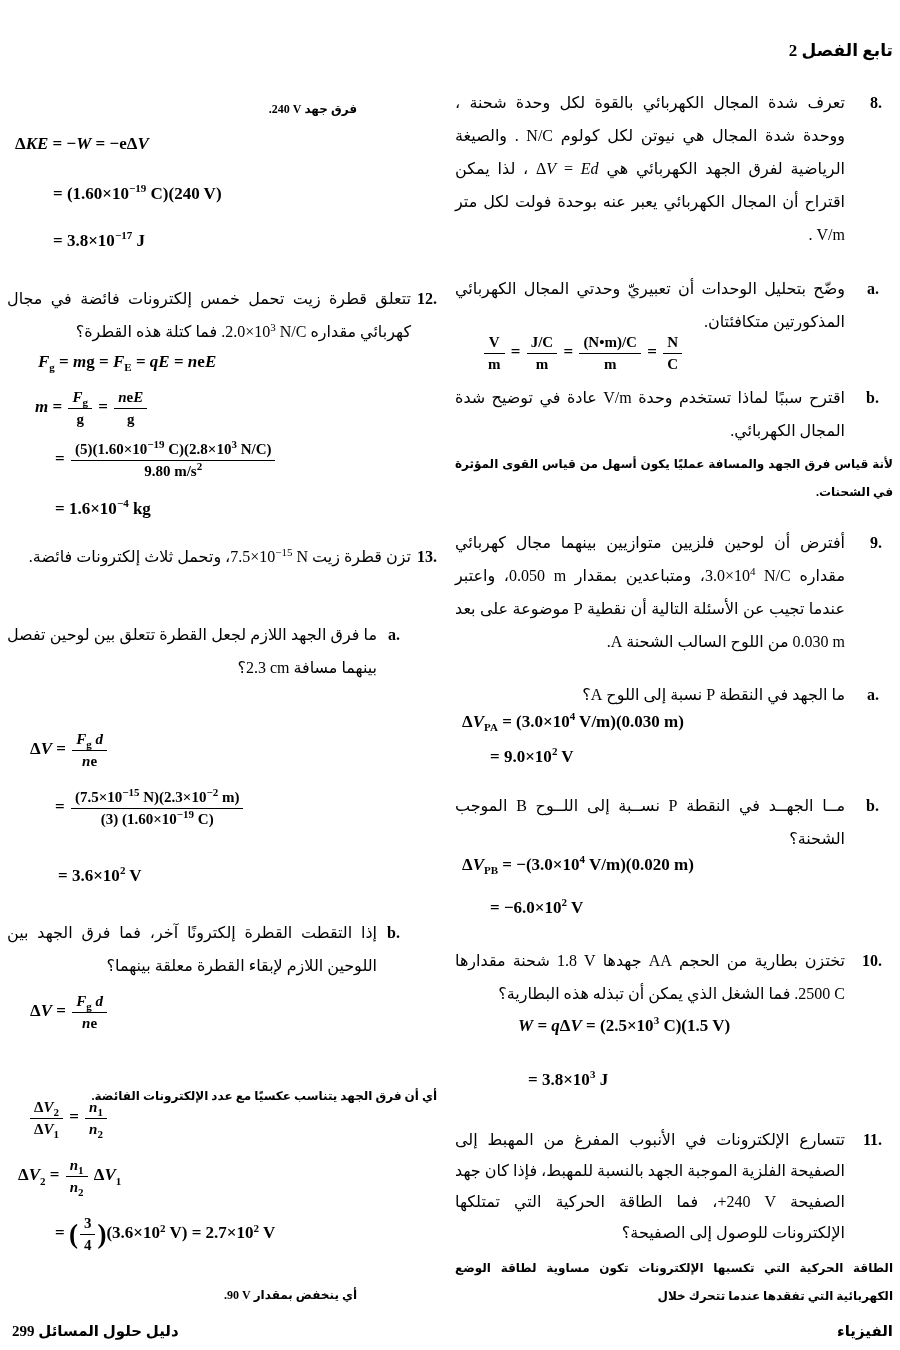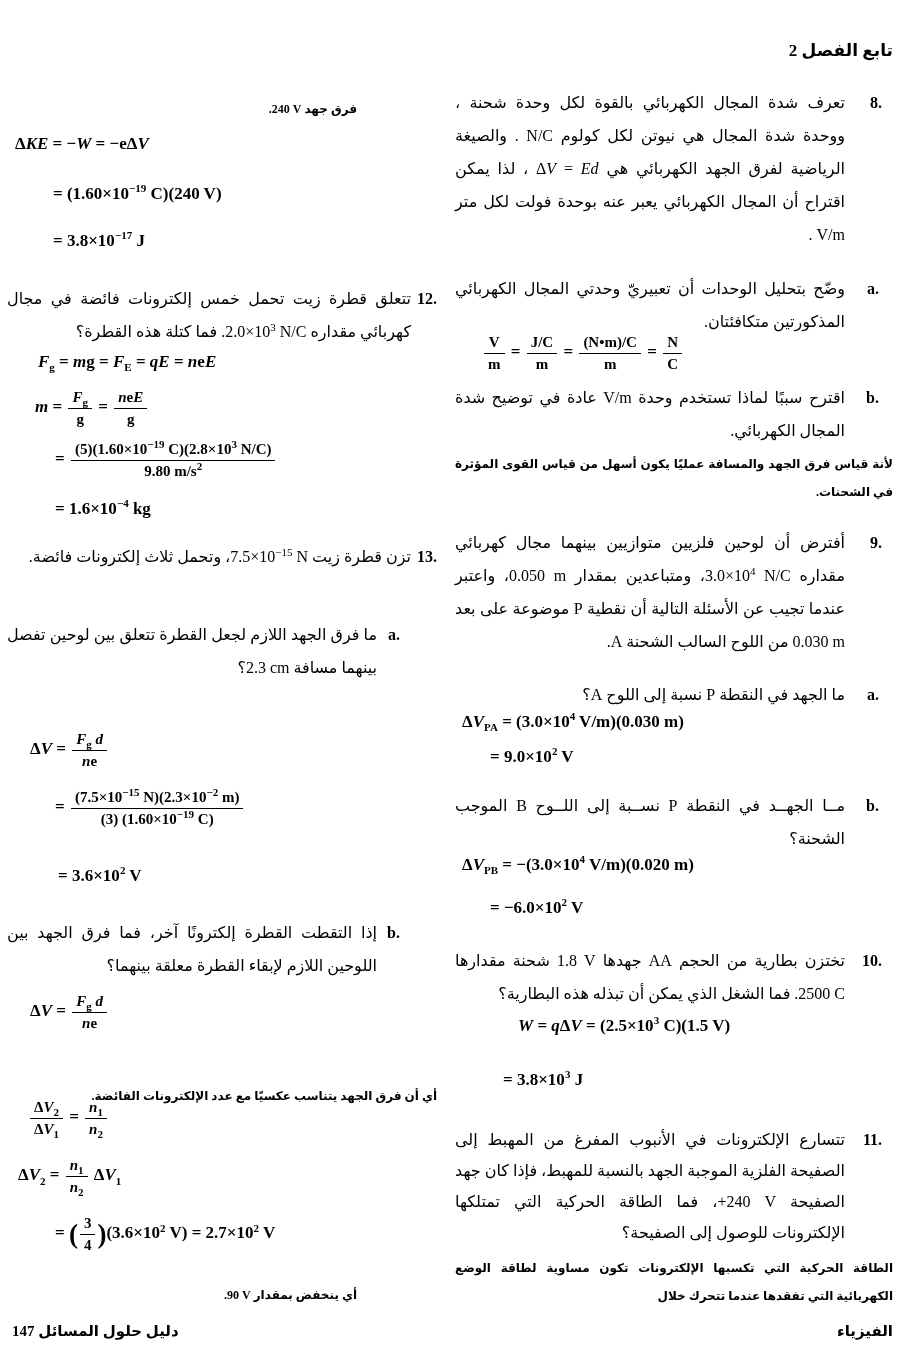--- a/index.html
+++ b/index.html
@@ -93,21 +93,21 @@
 
   <div class="eq" style="top:855px; left:462px">Δ<i>V</i><sub>PB</sub> = −(3.0×10<sup>4</sup> V/m)(0.020 m)</div>
   <div class="eq" style="top:898px; left:490px">= −6.0×10<sup>2</sup> V</div>
 
   <div class="par rcol" style="top:944px">
     <span class="pnum">10.</span>
     <div class="ptext">تختزن بطارية من الحجم AA جهدها <span dir="ltr">1.8 V</span> شحنة مقدارها <span dir="ltr">2500 C</span>. فما الشغل الذي يمكن أن تبذله هذه البطارية؟</div>
   </div>
 
   <div class="eq" style="top:1016px; left:518px"><i>W</i> = <i>q</i>Δ<i>V</i> = (2.5×10<sup>3</sup> C)(1.5 V)</div>
-  <div class="eq" style="top:1070px; left:503px">= 3.8×10<sup>3</sup> J</div>
+  <div class="eq" style="top:1070px; left:528px">= 3.8×10<sup>3</sup> J</div>
 
   <div class="par rcol" style="top:1124px; line-height:31px">
     <span class="pnum">11.</span>
     <div class="ptext">تتسارع الإلكترونات في الأنبوب المفرغ من المهبط إلى الصفيحة الفلزية الموجبة الجهد بالنسبة للمهبط، فإذا كان جهد الصفيحة <span dir="ltr">+240 V</span>، فما الطاقة الحركية التي تمتلكها الإلكترونات للوصول إلى الصفيحة؟</div>
   </div>
 
   <div class="ans" style="top:1254px; right:7px; width:438px">الطاقة الحركية التي تكسبها الإلكترونات تكون مساوية لطاقة الوضع الكهربائية التي تفقدها عندما تتحرك خلال</div>
 
   <div class="ans line" style="top:95px; right:543px">فرق جهد <span dir="ltr">240 V</span>.</div>
 
@@ -148,15 +148,15 @@
 
   <div class="ans line" style="top:1082px; right:463px">أي أن فرق الجهد يتناسب عكسيًا مع عدد الإلكترونات الفائضة.</div>
 
   <div class="eq" style="top:1098px; left:28px"><span class="fr"><span class="nu">Δ<i>V</i><sub>2</sub></span><span class="de">Δ<i>V</i><sub>1</sub></span></span> = <span class="fr"><span class="nu"><i>n</i><sub>1</sub></span><span class="de"><i>n</i><sub>2</sub></span></span></div>
   <div class="eq" style="top:1156px; left:18px">Δ<i>V</i><sub>2</sub> = <span class="fr"><span class="nu"><i>n</i><sub>1</sub></span><span class="de"><i>n</i><sub>2</sub></span></span> Δ<i>V</i><sub>1</sub></div>
   <div class="eq" style="top:1214px; left:55px">= <span class="paren">(</span><span class="fr"><span class="nu">3</span><span class="de">4</span></span><span class="paren">)</span>(3.6×10<sup>2</sup> V) = 2.7×10<sup>2</sup> V</div>
 
   <div class="ans line" style="top:1281px; right:543px">أي ينخفض بمقدار <span dir="ltr">90 V</span>.</div>
 
   <div class="foot" style="top:1322px; right:7px">الفيزياء</div>
-  <div class="foot" style="top:1322px; left:12px">دليل حلول المسائل 147</div>
+  <div class="foot" style="top:1322px; left:12px">دليل حلول المسائل 299</div>
 
 </div>
 
 </body></html>

